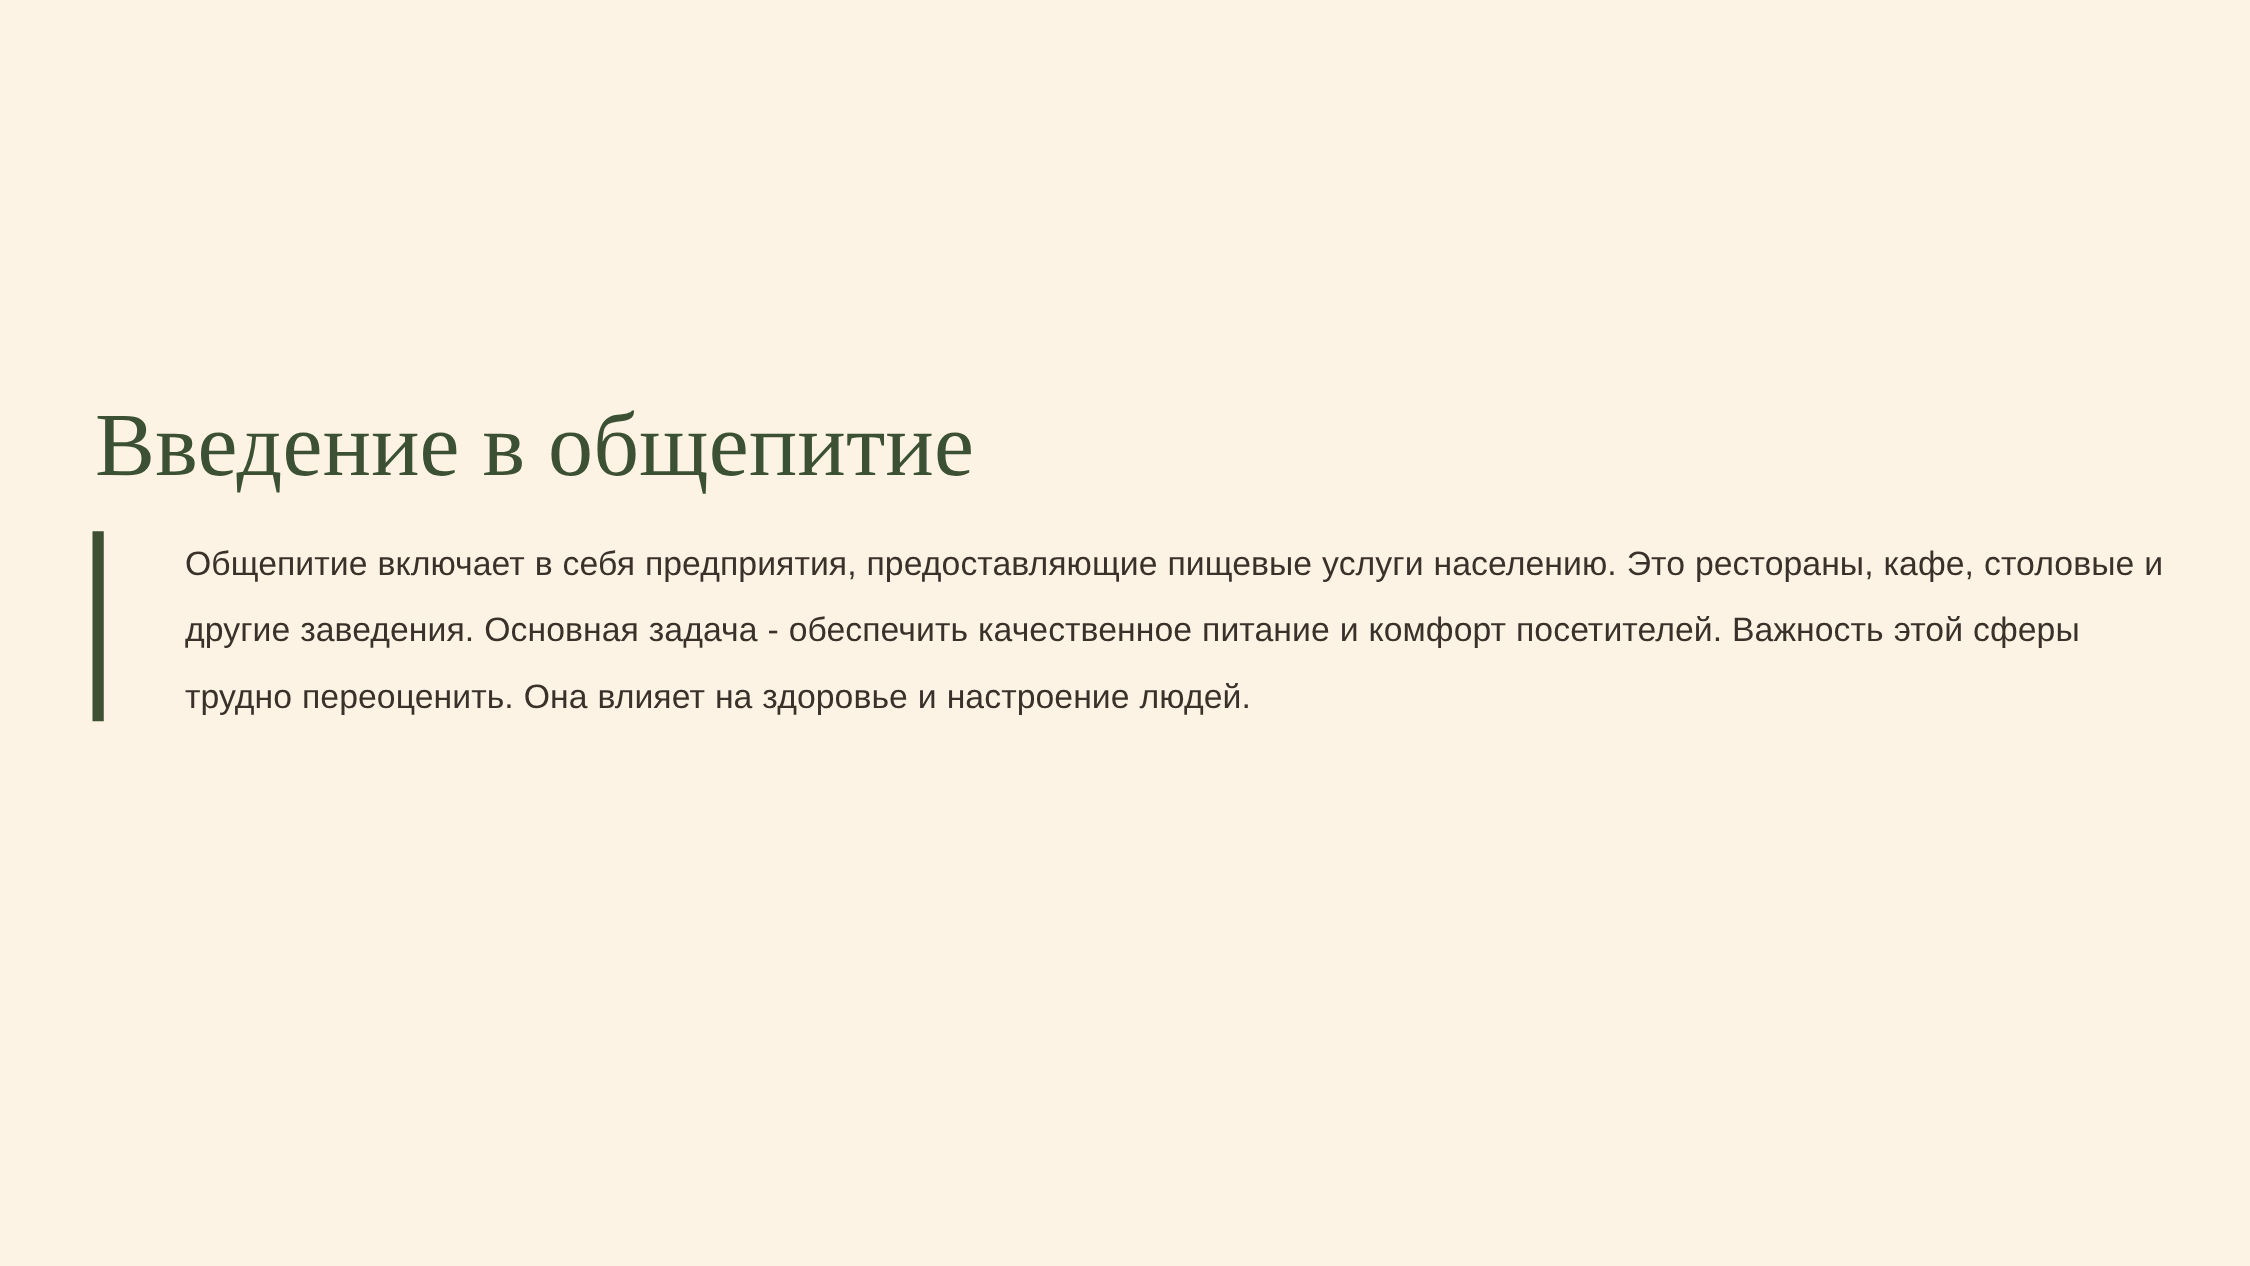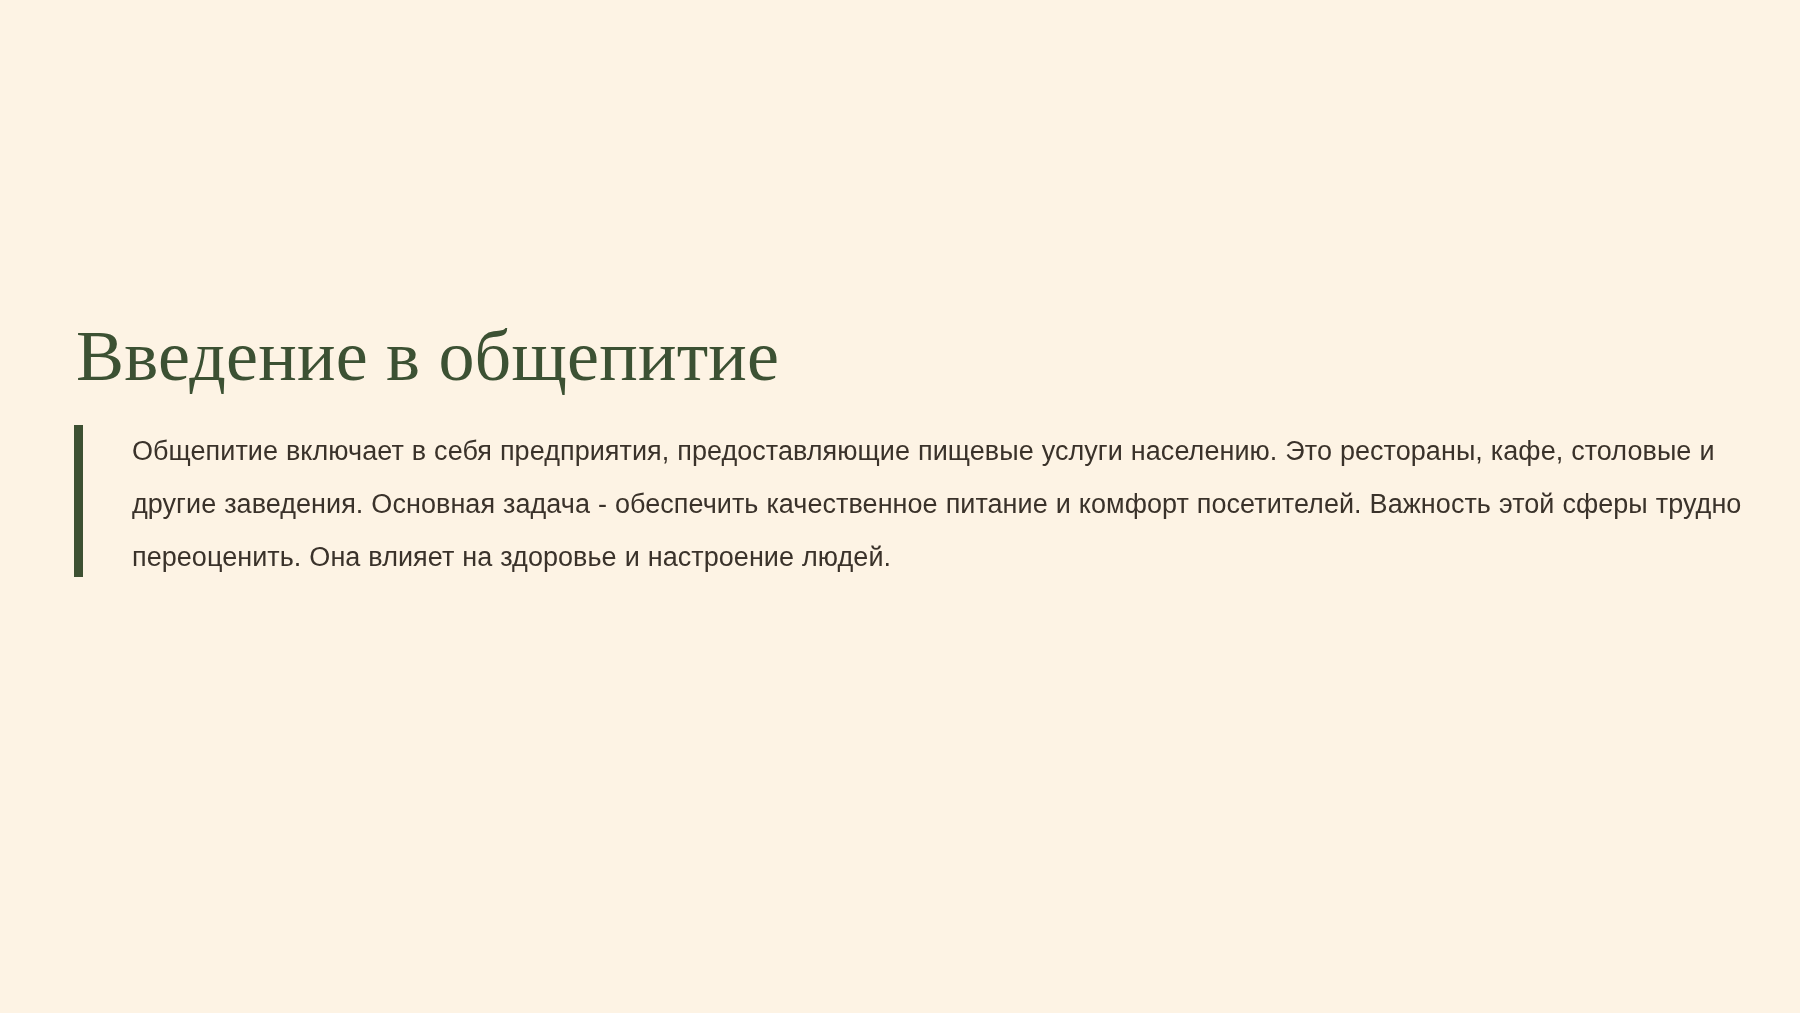--- a/index.html
+++ b/index.html
@@ -38,21 +38,21 @@
     color: #3C5133;
     letter-spacing: 0.2px;
     margin: 0;
     padding: 0 0 0 2px;
     white-space: nowrap;
   }
 
   .body-wrap {
     position: relative;
     margin-top: 33px;
-    padding-left: 58px;
+    padding-left: 74px;
     box-sizing: border-box;
   }
 
   .accent-bar {
     position: absolute;
     left: 0px;
     top: 0px;
     width: 9px;
     height: 152px;
     background: #3D5032;

